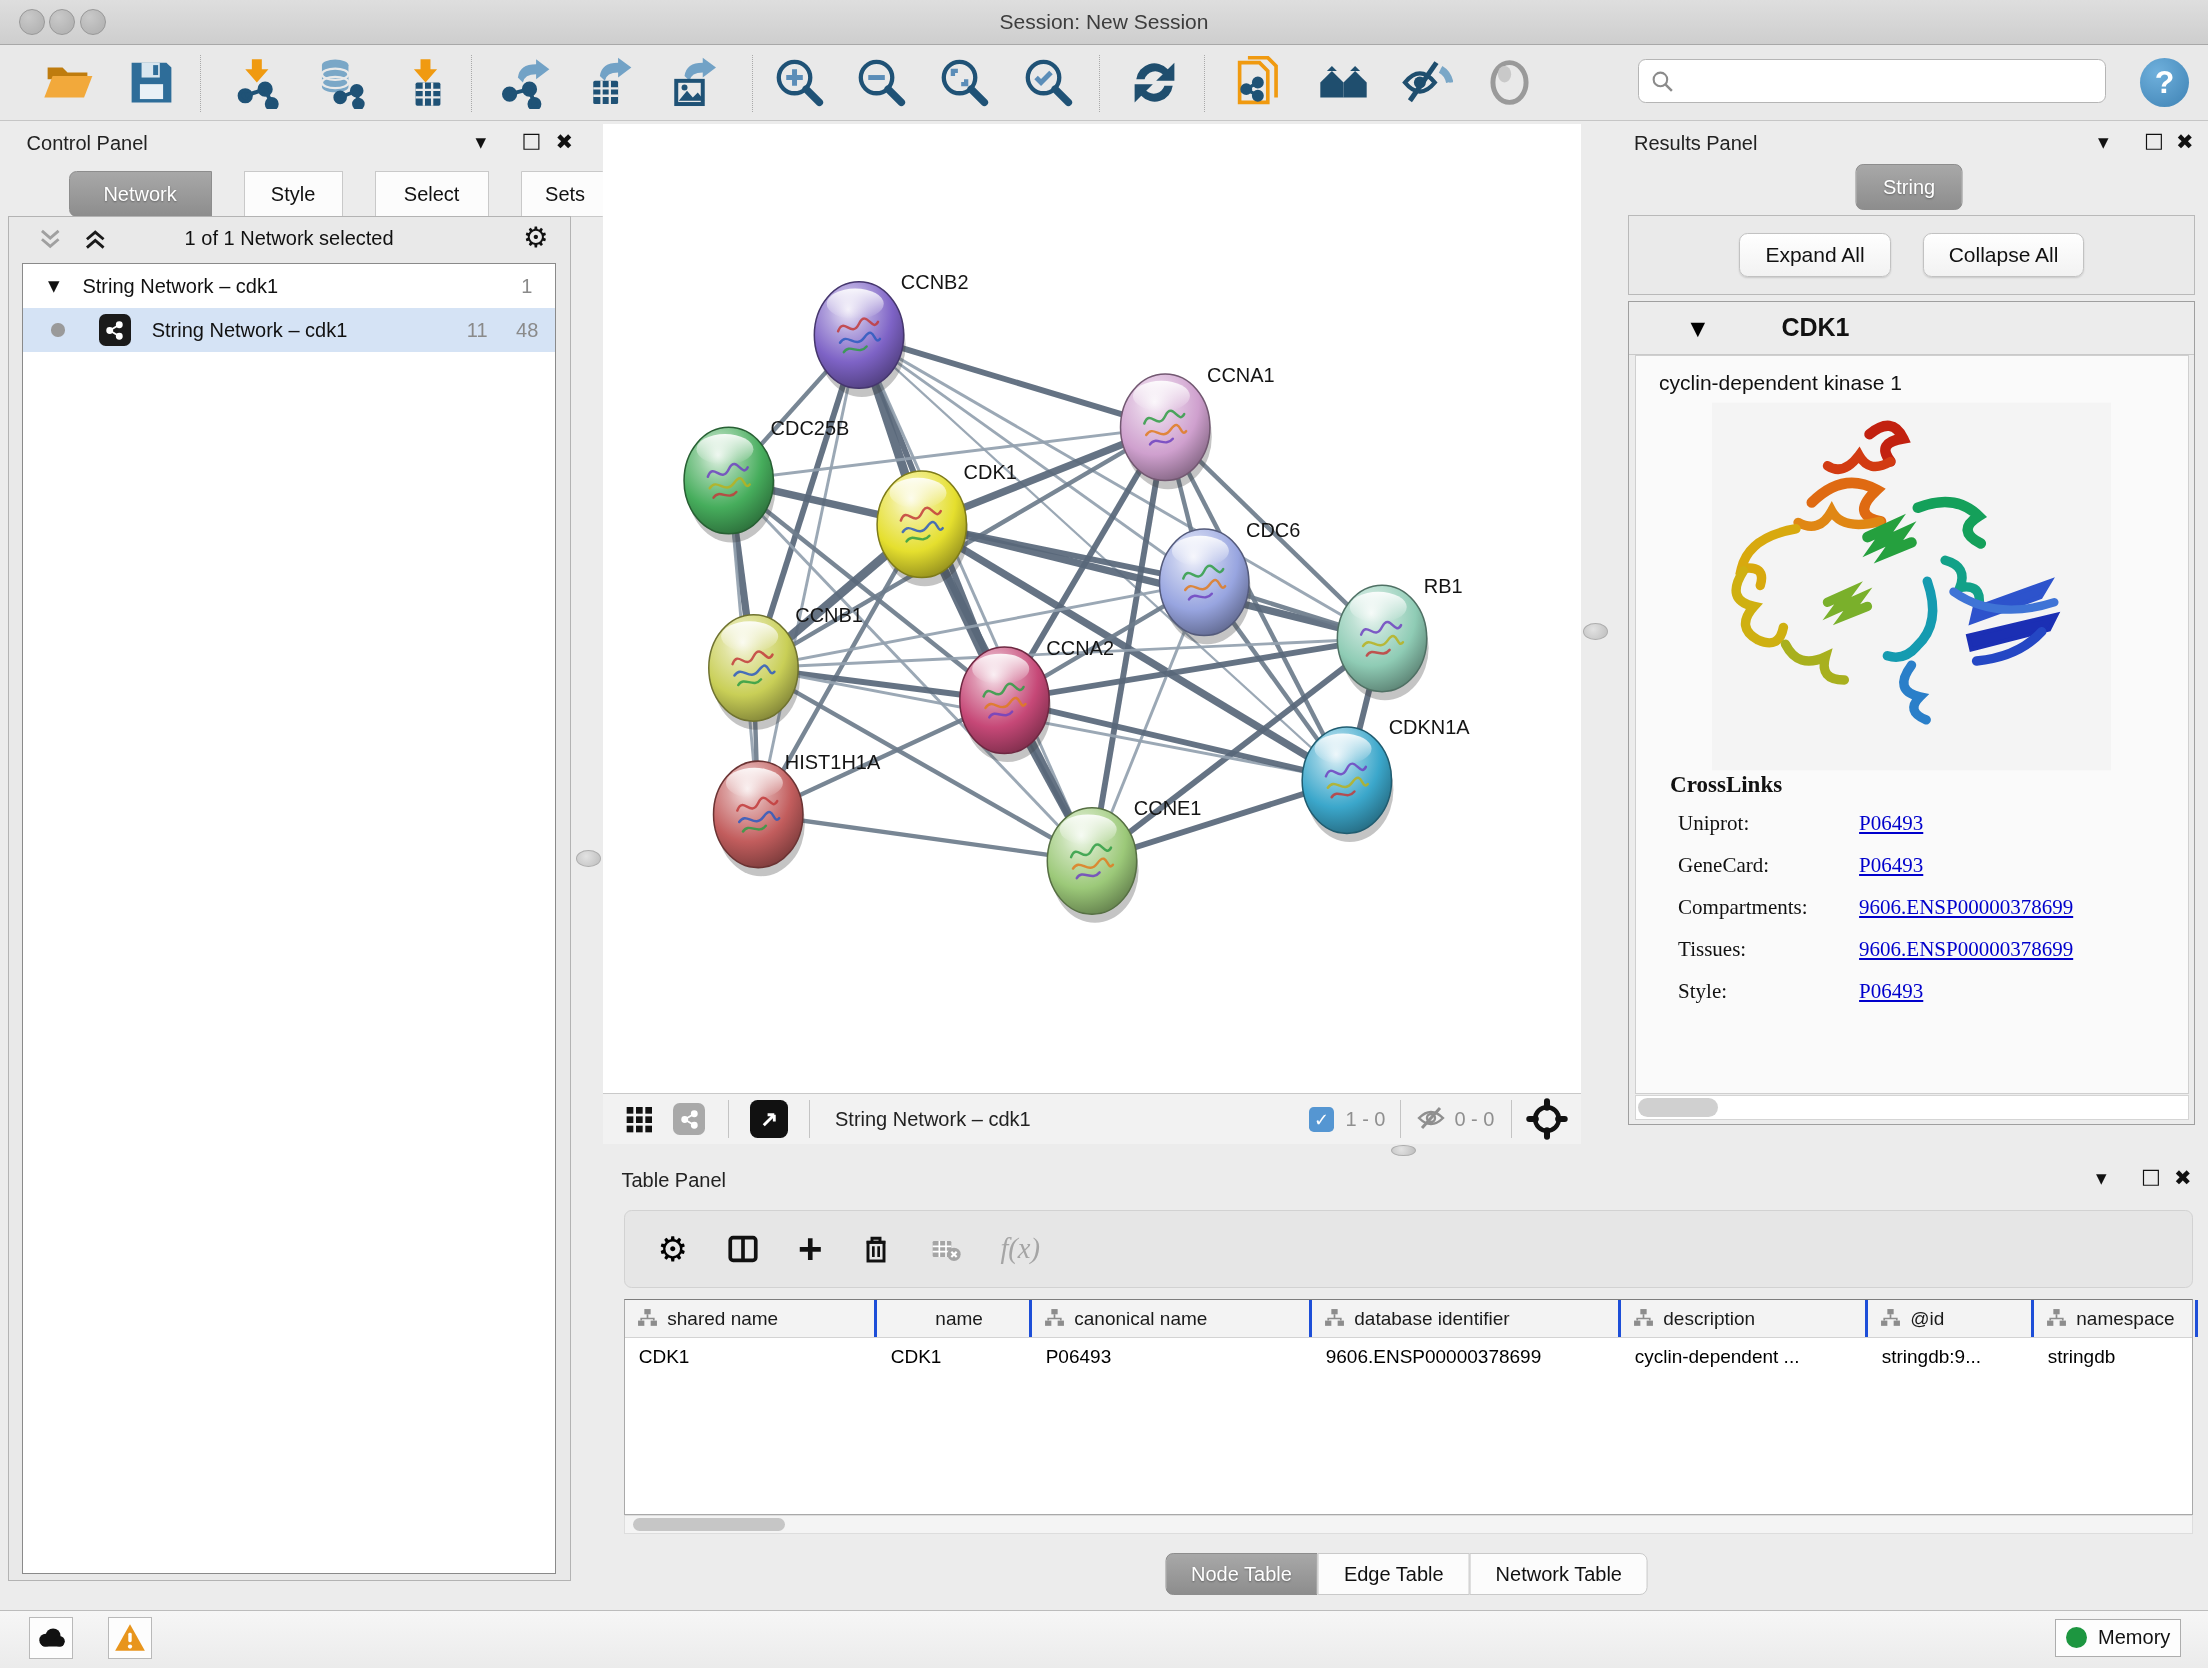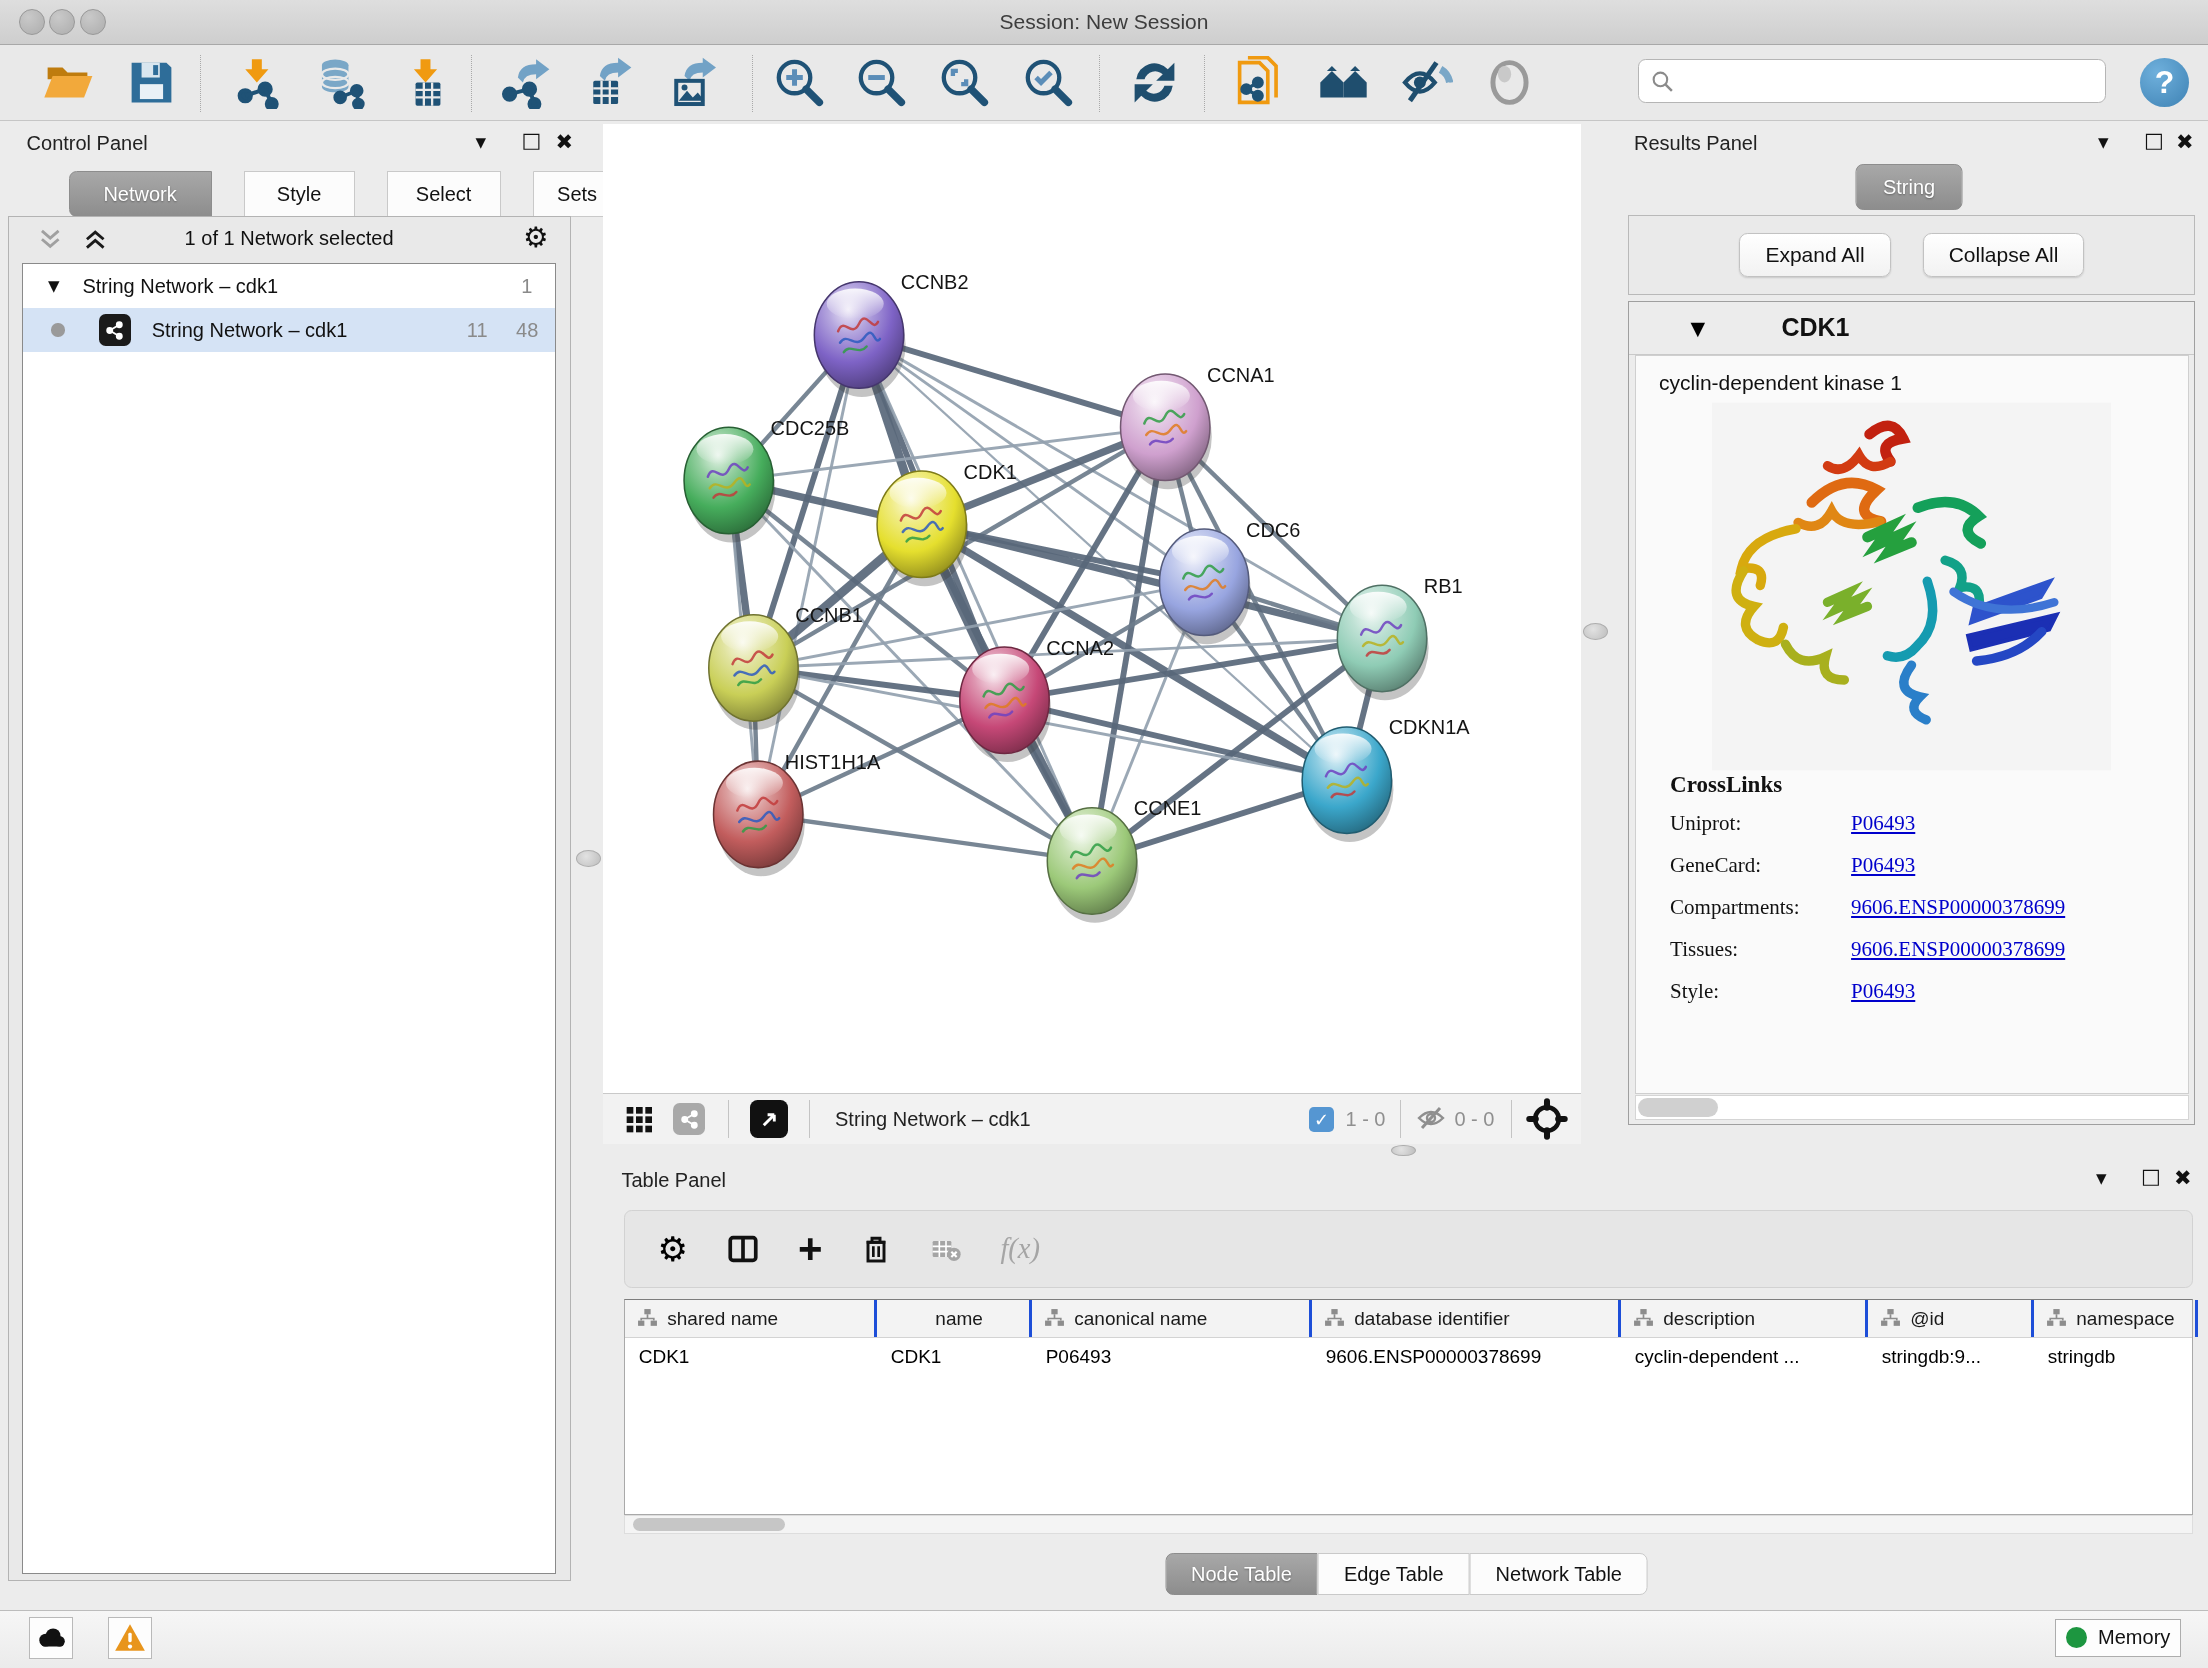--- a/index.html
+++ b/index.html
@@ -76,21 +76,21 @@
     font-size:21px; color:#111; padding:8.6px 25px; cursor:pointer; box-shadow:0 1px 1.9px rgba(0,0,0,.15); }
   .rp-box2 { position:absolute; left:11.4px; top:177px; width:567px; height:824px; background:#ececec; border:1.9px solid #9f9f9f; }
   .rp-entry-head { position:relative; height:53px; border-bottom:1px solid #c9c9c9; }
   .rp-entry-head .arrow { position:absolute; left:61px; top:15px; font-size:19px; font-family:"DejaVu Sans",sans-serif; }
   .rp-entry-head .ename { position:absolute; left:152px; top:11.4px; font-size:25px; font-weight:bold; color:#111; }
   .rp-inner { position:absolute; left:5.7px; right:5.7px; top:53px; bottom:30px; background:#fafafa; border:1px solid #cfcfcf; overflow:hidden; }
   .rp-desc { font-size:21px; color:#111; padding:15px 0 0 23px; }
   .rp-structure { display:block; margin:5.7px auto 0 auto; }
   .crosslinks { padding-left:34px; font-family:"Liberation Serif",serif; }
   .cl-head { font-size:23px; font-weight:bold; color:#111; margin-bottom:13.3px; }
-  .cl-row { display:flex; margin-bottom:17px; }
+  .cl-row { display:flex; margin-bottom:17px;margin-left:8px; }
   .cl-label { width:181px; font-size:21px; color:#111; }
   .cl-value { font-size:21px; color:#0000cc; text-decoration:underline; }
   .rp-scroll { position:absolute; left:5.7px; right:5.7px; bottom:3.8px; height:25px; background:#fff; border:1px solid #d5d5d5; }
   .rp-scroll .thumb { position:absolute; left:1.9px; top:1.9px; width:80px; height:19px; background:#d0d0d0; border-radius:9.5px; }
 
   
   .table-panel { position:absolute; left:612px; top:1158px; width:1589px; height:450px; }
   .tp-titlerow { position:relative; height:44px; }
   .tp-titlerow .panel-title { position:absolute; left:9.5px; top:11.4px; }
   .tp-toolbar { position:absolute; left:12.4px; top:52px; width:1569px; height:78px;
@@ -303,21 +303,21 @@
 
   <div class="control-panel">
     <div class="cp-titlerow">
       <span class="panel-title">Control Panel</span>
       <button class="winctl" style="position:absolute;left:468px;top:5.7px">▾</button>
       <button class="winctl" style="position:absolute;left:514px;top:3.8px">□</button>
       <button class="winctl" style="position:absolute;left:548px;top:5.7px">✖</button>
     </div>
     <div class="cp-tabs">
       <div class="tab sel" style="width:143px">Network</div>
-      <div class="tab" style="width:111px">Style</div>
+      <div class="tab" style="width:99px">Style</div>
       <div class="tab" style="width:114px">Select</div>
       <div class="tab" style="width:89px">Sets</div>
     </div>
     <div class="cp-body">
       <div class="cp-selrow">
         <button class="winctl" style="position:absolute;left:27px;top:7.6px">
           <svg viewBox="0 0 24 24" width="28.5" height="28.5">
             <path d="M5 5l7 6 7-6M5 12l7 6 7-6" fill="none" stroke="#a0a0a0" stroke-width="2.4"></path>
             </svg>
         </button>

